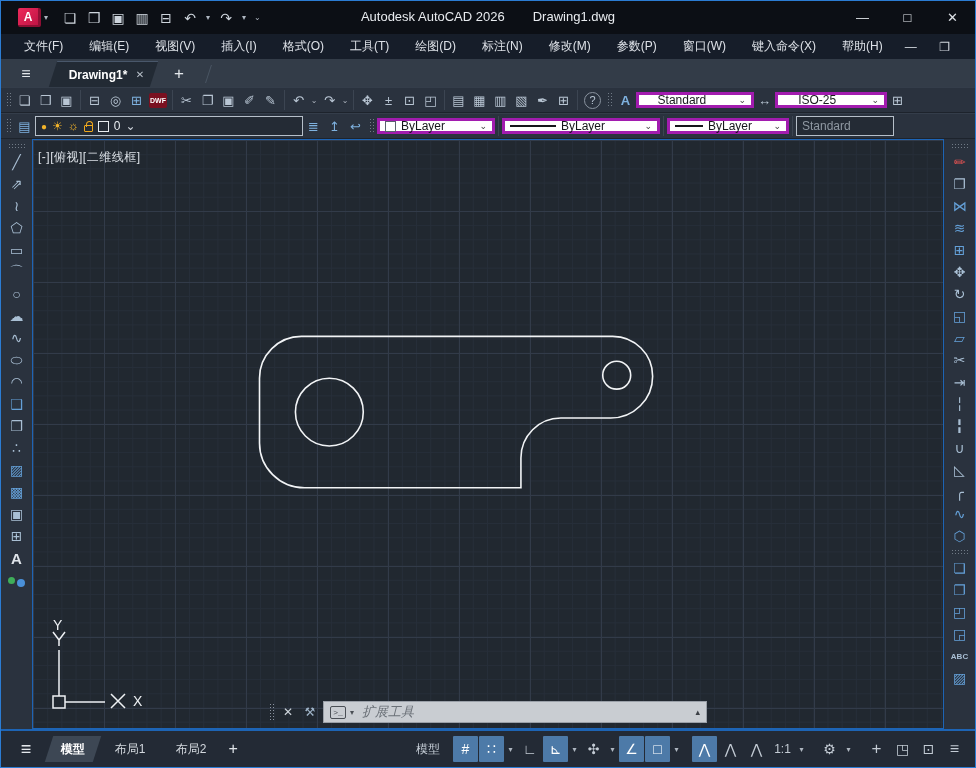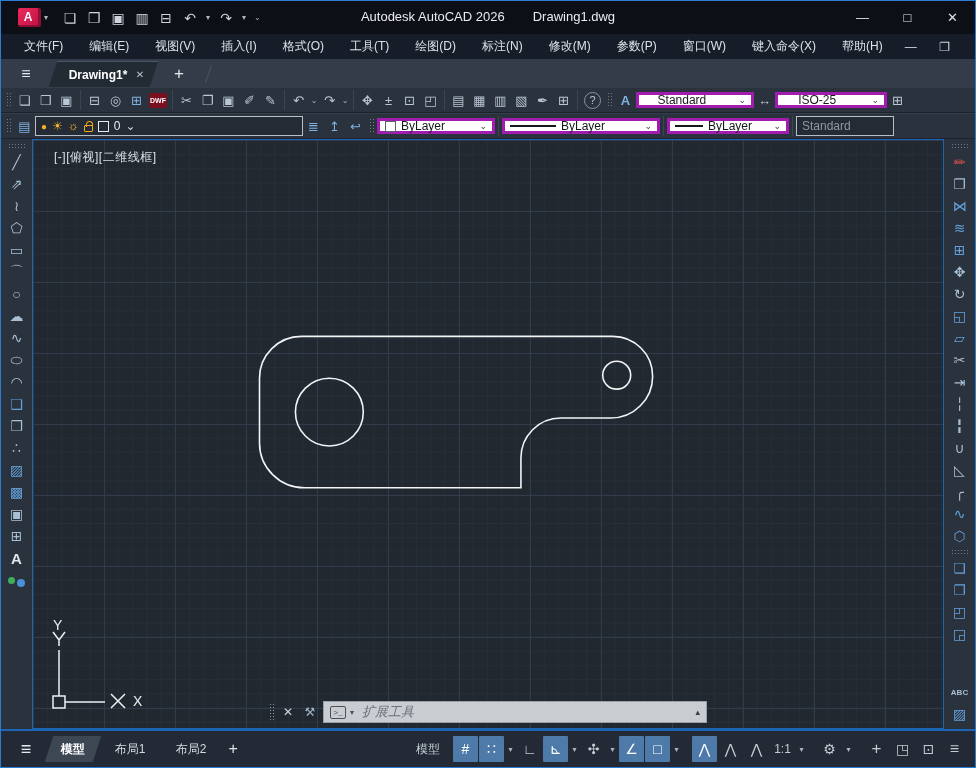--- a/index.html
+++ b/index.html
@@ -62,32 +62,32 @@
   .yellow { color:#f2b32a; }
   
   .main { flex:1 1 auto; display:flex; min-height:0; }
   .rail { width:31px; background:#2a323e; display:flex; flex-direction:column; align-items:center; padding-top:2px; flex:0 0 auto; overflow:hidden; }
   .rail .grip-h { width:18px; height:5px; margin:2px 0 3px;
     background-image:radial-gradient(#707a86 1px, transparent 1px); background-size:3px 3px; }
   .rail-icon { width:24px; height:22px; display:flex; align-items:center; justify-content:center;
     color:#a9bfd4; font-size:14px; flex:0 0 auto; }
   .rail-icon.blue { color:#64a0d8; }
   .rail-icon.red { color:#e05252; }
-  .rail-icon.small { font-size:10px;margin-top:36px; }
+  .rail-icon.small { font-size:10px; }
   .dots2 { display:flex; gap:2px; align-items:center; }
   .dot-g { width:7px; height:7px; border-radius:50%; background:#3fae5a; }
   .dot-b { width:8px; height:8px; border-radius:50%; background:#4a90d9; margin-top:5px; }
   .canvas { flex:1 1 auto; position:relative; background-color:#212830; border:1px solid #1d64b5; overflow:hidden;
     background-image:
       linear-gradient(#323b49 1px, transparent 1px),
       linear-gradient(90deg,#323b49 1px, transparent 1px),
       linear-gradient(#262e39 1px, transparent 1px),
       linear-gradient(90deg,#262e39 1px, transparent 1px);
     background-size:71px 71px,71px 71px,14.2px 14.2px,14.2px 14.2px; }
-  .vp-label { position:absolute; left:21px; top:9px; color:#dbe0e6; font-size:12px; letter-spacing:0.5px; }
+  .vp-label { position:absolute; left:5px; top:9px; color:#dbe0e6; font-size:12px; letter-spacing:0.5px; }
   .geometry { position:absolute; inset:0; }
   .ucs { position:absolute; left:0; bottom:0; width:130px; height:110px; }
   .ucs text { fill:#eef1f4; font-size:14px; font-family:"Liberation Sans","DejaVu Sans",sans-serif; }
   
   .cmdbar { position:absolute; left:236px; bottom:4px; width:438px; height:24px; display:flex; align-items:center; gap:4px; }
   .cmd-grip { width:6px; height:18px; background-image:radial-gradient(#8a93a0 1px, transparent 1px); background-size:3px 3px; }
   .cmd-btn { width:18px; height:18px; display:flex; align-items:center; justify-content:center; color:#cfd6dd; font-size:12px; }
   .cmd-field { flex:1; height:22px; background:#c9cdd2; border:1px solid #9aa0a8; display:flex; align-items:center; padding:0 6px; gap:4px; }
   .cmd-prompt { width:16px; height:13px; border:1px solid #4a4f55; color:#4a4f55; font-size:8px; display:flex; align-items:center; justify-content:center; border-radius:2px; font-family:"Liberation Mono","DejaVu Sans Mono",monospace; }
   .cmd-caret { font-size:8px; color:#4a4f55; }

